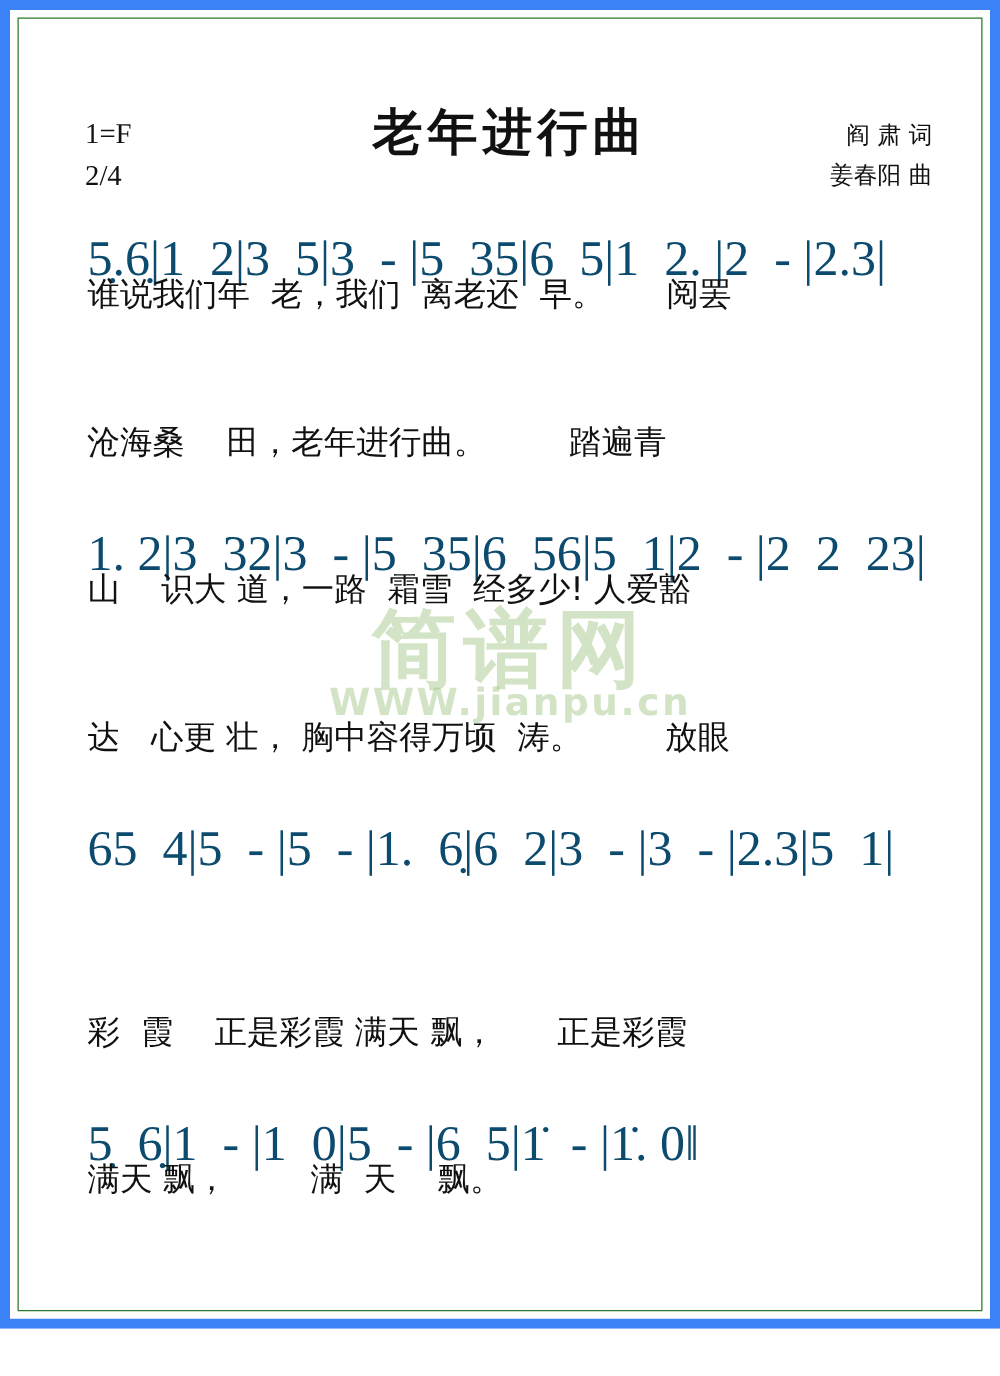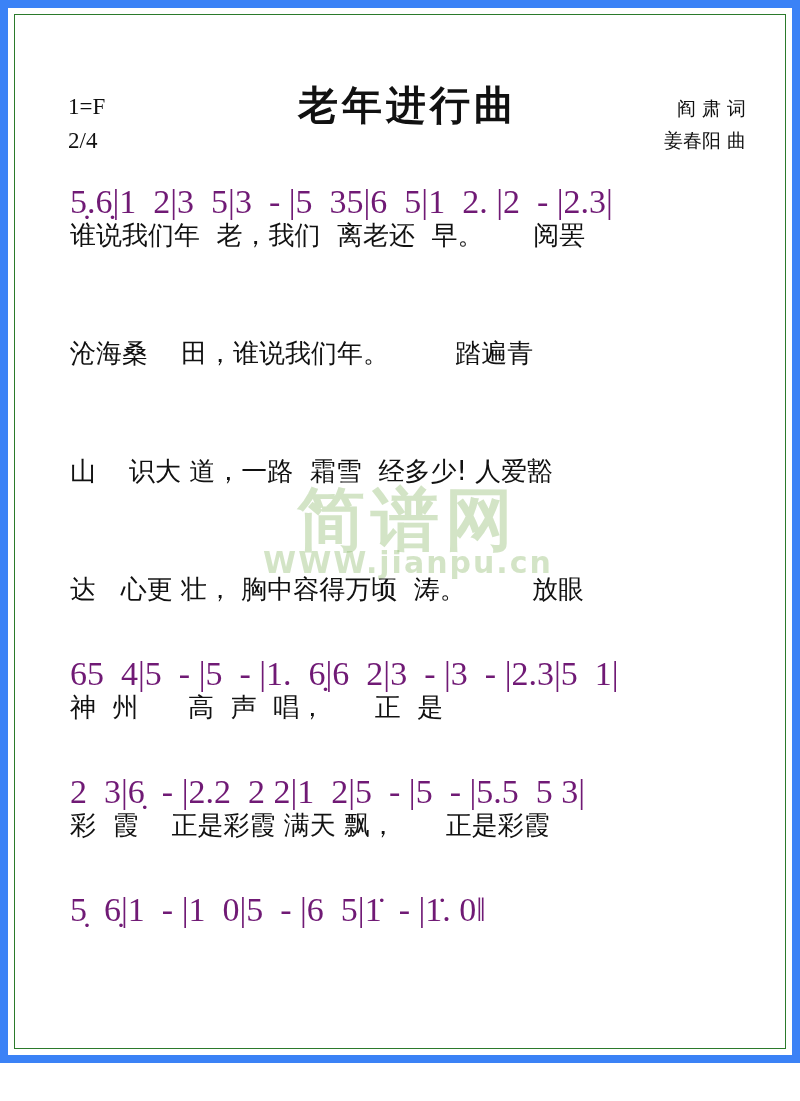--- a/index.html
+++ b/index.html
@@ -100,22 +100,22 @@
   .system {
     position: relative;
     height: 118px;
   }
   .notes {
     position: absolute;
     left: 62px;
     top: 0;
     width: 680px;
     font-family: "Liberation Serif", serif;
-    font-size: 34px;
-    color: #701a75;
+    font-size: 40px;
+    color: #0c4a6e;
     white-space: pre;
     letter-spacing: 0px;
   }
   .lyrics {
     position: absolute;
     left: 62px;
     top: 35px;
     width: 690px;
     font-family: "DejaVu Sans", sans-serif;
     font-size: 26px;
@@ -145,33 +145,33 @@
     <div class="wm-big">简谱网</div>
     <div class="wm-small">WWW.jianpu.cn</div>
   </div>
 
   <div class="score">
     <div class="system">
       <div class="notes">5̣.6̣|1  2|3  5|3  - |5  35|6  5|1  2. |2  - |2.3|</div>
       <div class="lyrics">谁说我们年  老，我们  离老还  早。      阅罢</div>
     </div>
     <div class="system">
-      <div class="lyrics">沧海桑    田，谁说我们年。        踏遍青</div>
+      <div class="lyrics">沧海桑    田，老年进行曲。        踏遍青</div>
     </div>
     <div class="system">
+      <div class="notes">1. 2|3  32|3  - |5  35|6  56|5  1|2  - |2  2  23|</div>
       <div class="lyrics">山    识大 道，一路  霜雪  经多少! 人爱豁</div>
     </div>
     <div class="system">
       <div class="lyrics">达   心更 壮， 胸中容得万顷  涛。        放眼</div>
     </div>
     <div class="system">
       <div class="notes">65  4|5  - |5  - |1.  6̣|6  2|3  - |3  - |2.3|5  1|</div>
-      <div class="lyrics">神  州      高  声  唱，      正  是</div>
     </div>
     <div class="system">
-      <div class="notes">2  3|6̣  - |2.2  2 2|1  2|5  - |5  - |5.5  5 3|</div>
       <div class="lyrics">彩  霞    正是彩霞 满天 飘，      正是彩霞</div>
     </div>
     <div class="system">
       <div class="notes">5̣  6̣|1  - |1  0|5  - |6  5|1̇  - |1̇. 0‖</div>
+      <div class="lyrics">满天 飘，        满  天    飘。</div>
     </div>
   </div>
 </div>
 
 </body></html>

